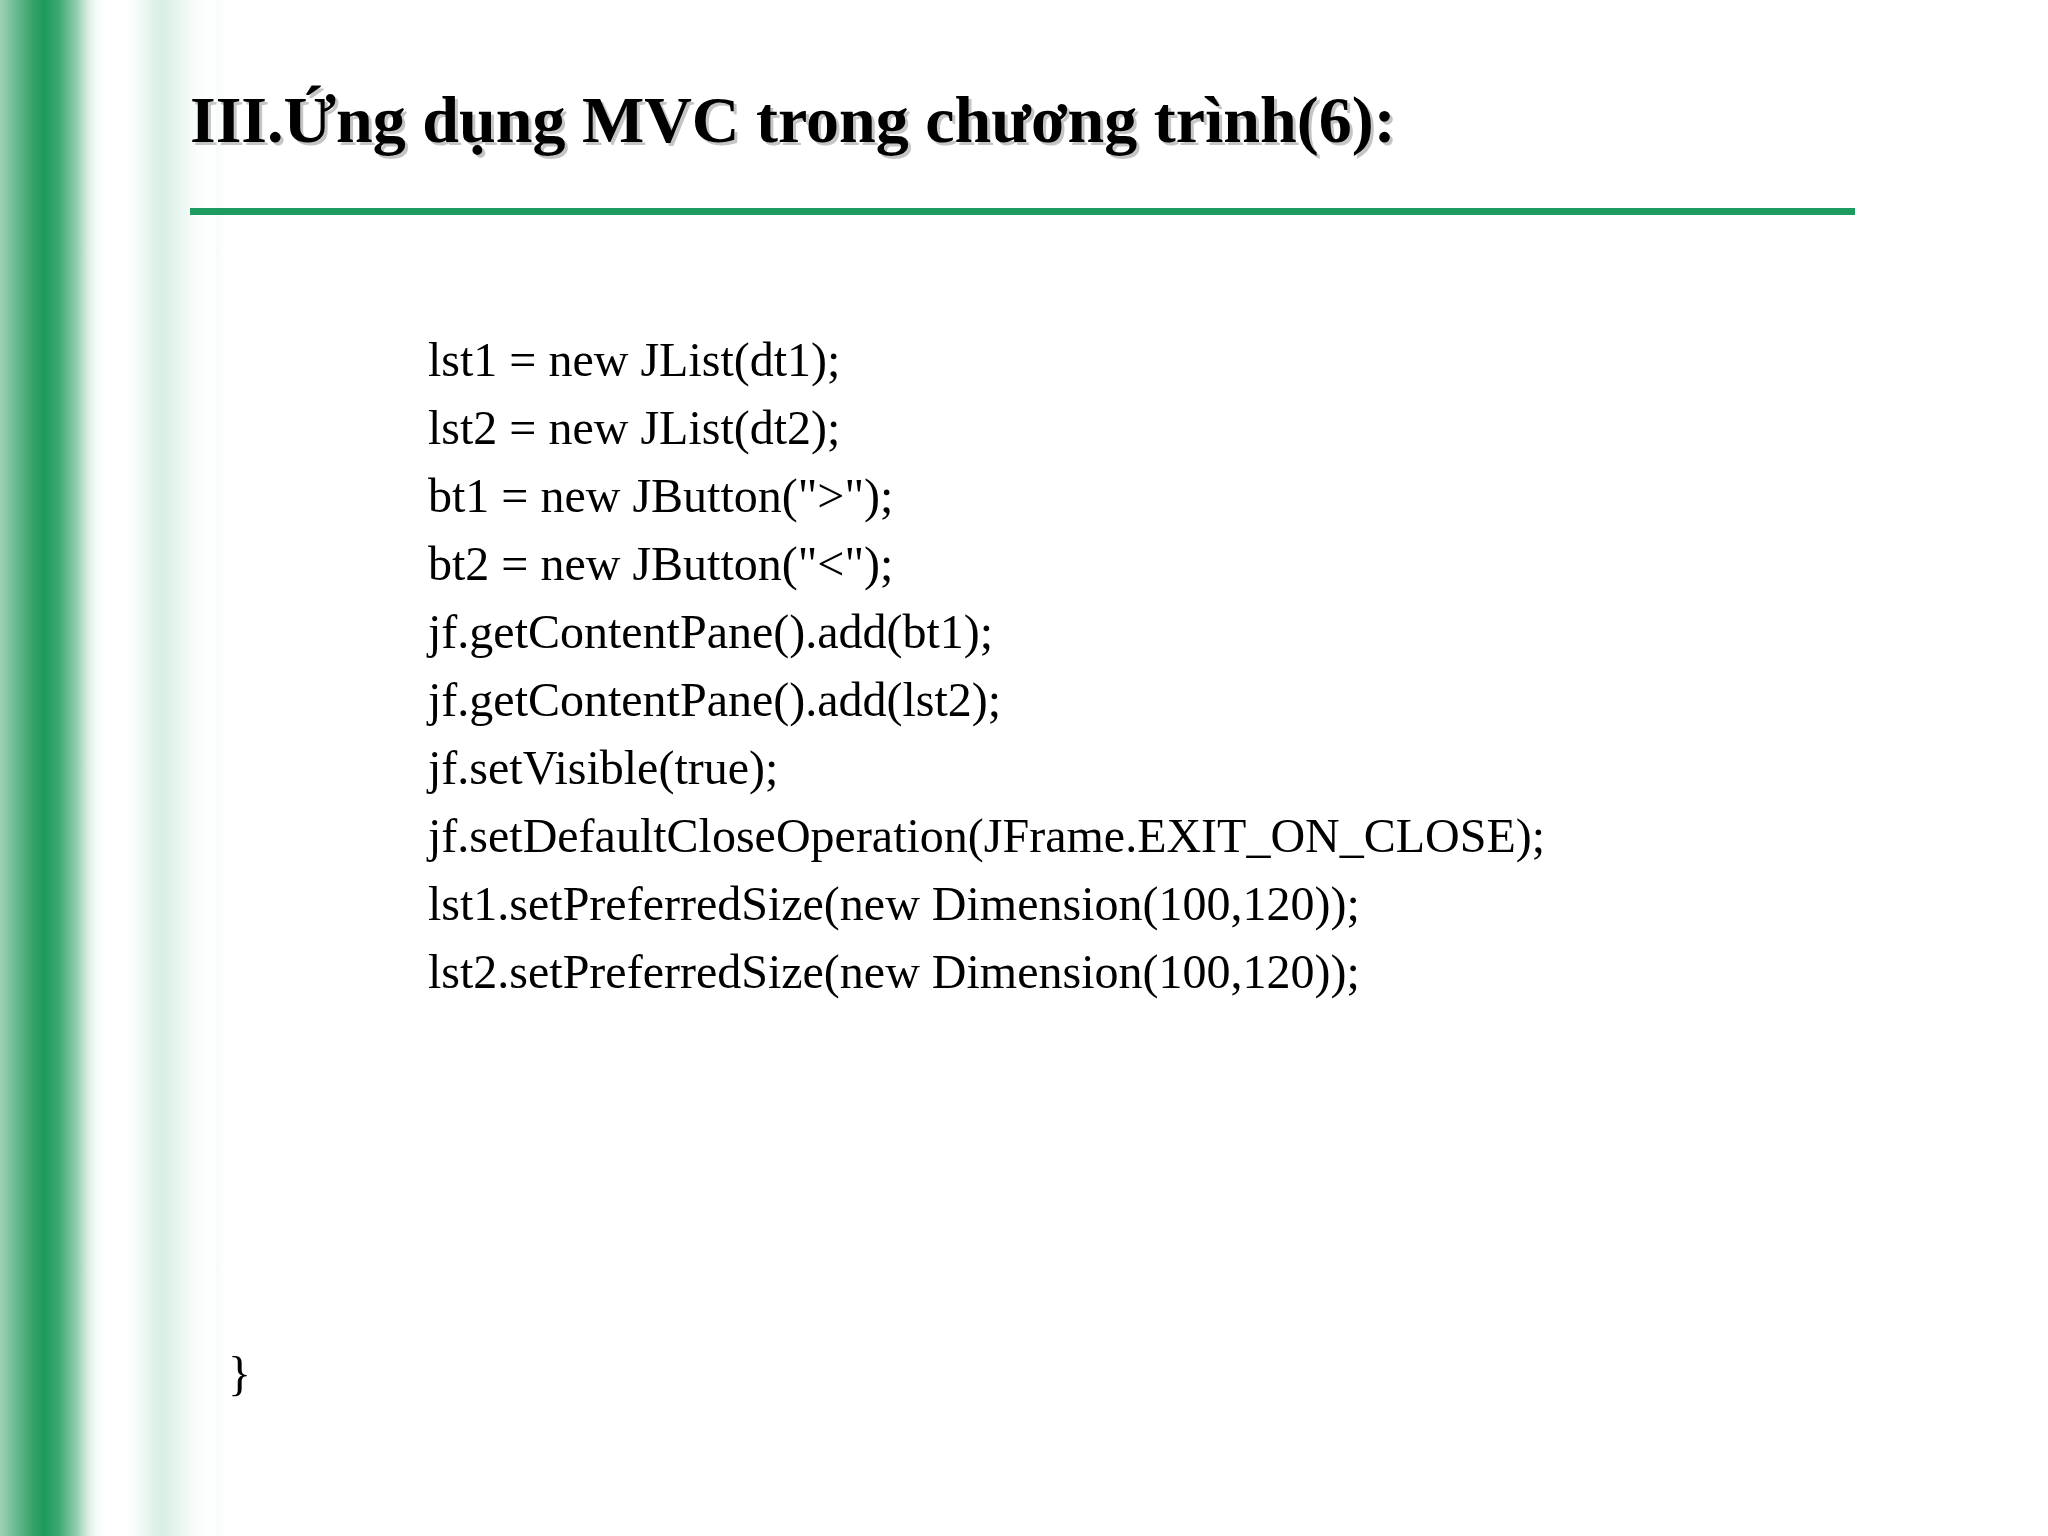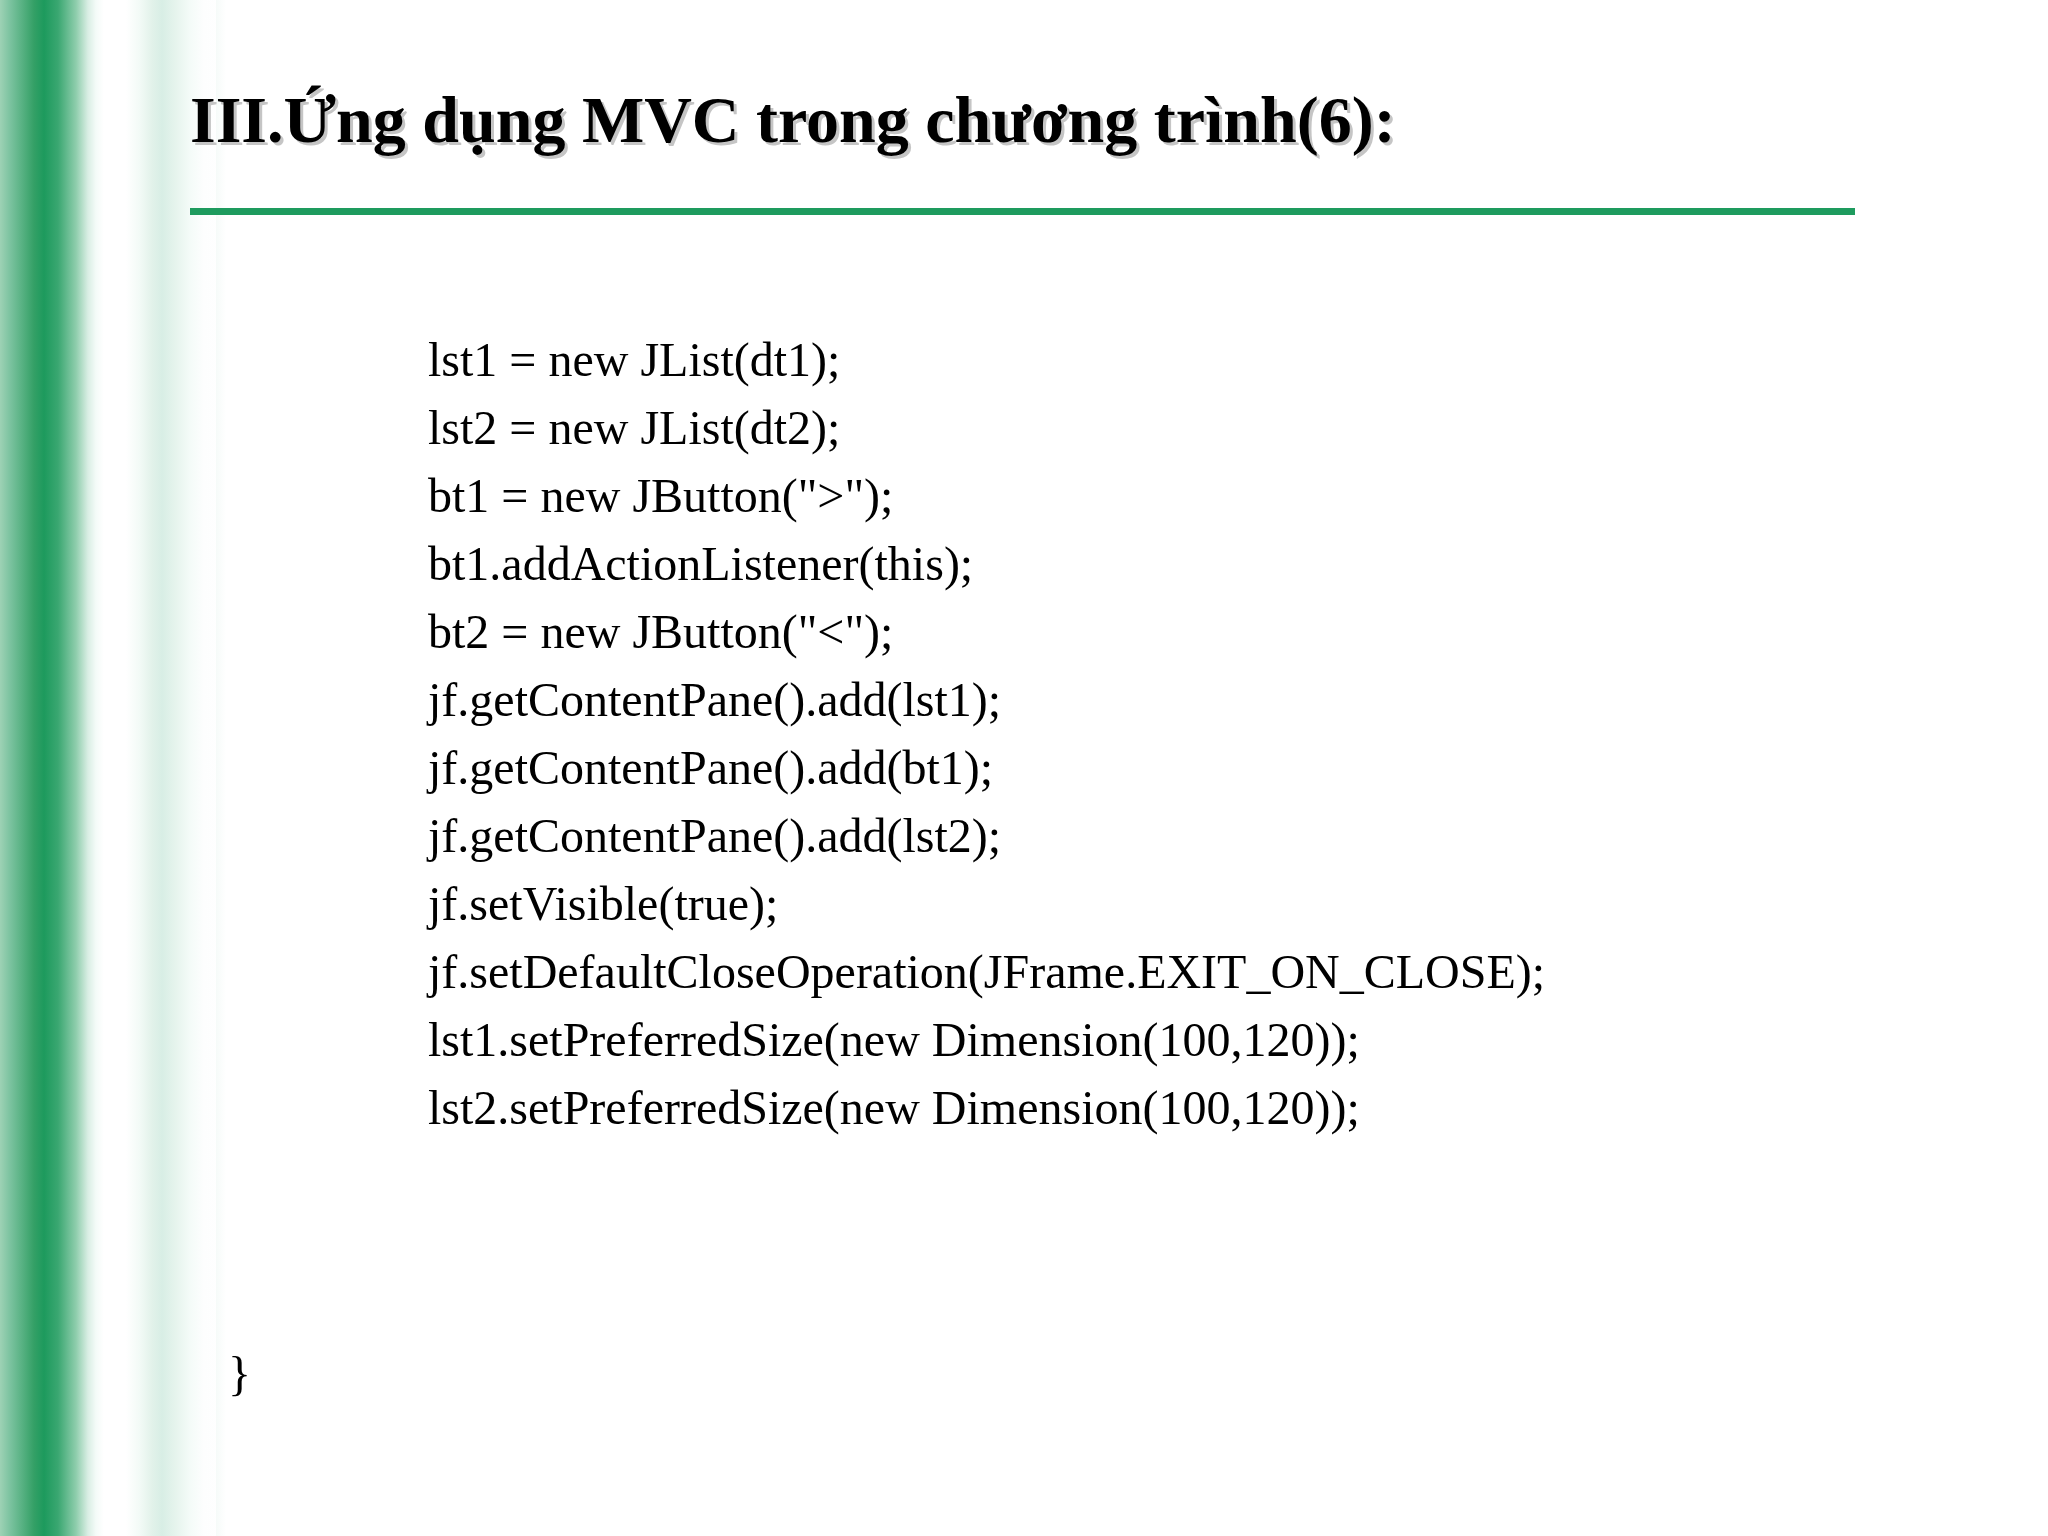--- a/index.html
+++ b/index.html
@@ -124,23 +124,21 @@
   <div class="title-wrap">
     <h1 class="slide-title">III.Ứng dụng MVC trong chương trình(6):</h1>
   </div>
 
   <div class="title-rule"></div>
 
   <div class="code-block">
     <div class="code-line">lst1 = new JList(dt1);</div>
     <div class="code-line">lst2 = new JList(dt2);</div>
     <div class="code-line">bt1 = new JButton("&gt;");</div>
-    <div class="code-line">bt1.addActionListener(this);</div>
     <div class="code-line">bt2 = new JButton("&lt;");</div>
-    <div class="code-line">jf.getContentPane().add(lst1);</div>
     <div class="code-line">jf.getContentPane().add(bt1);</div>
     <div class="code-line">jf.getContentPane().add(lst2);</div>
     <div class="code-line">jf.setVisible(true);</div>
     <div class="code-line">jf.setDefaultCloseOperation(JFrame.EXIT_ON_CLOSE);</div>
     <div class="code-line">lst1.setPreferredSize(new Dimension(100,120));</div>
     <div class="code-line">lst2.setPreferredSize(new Dimension(100,120));</div>
   </div>
 
   <div class="code-close">}</div>
 

